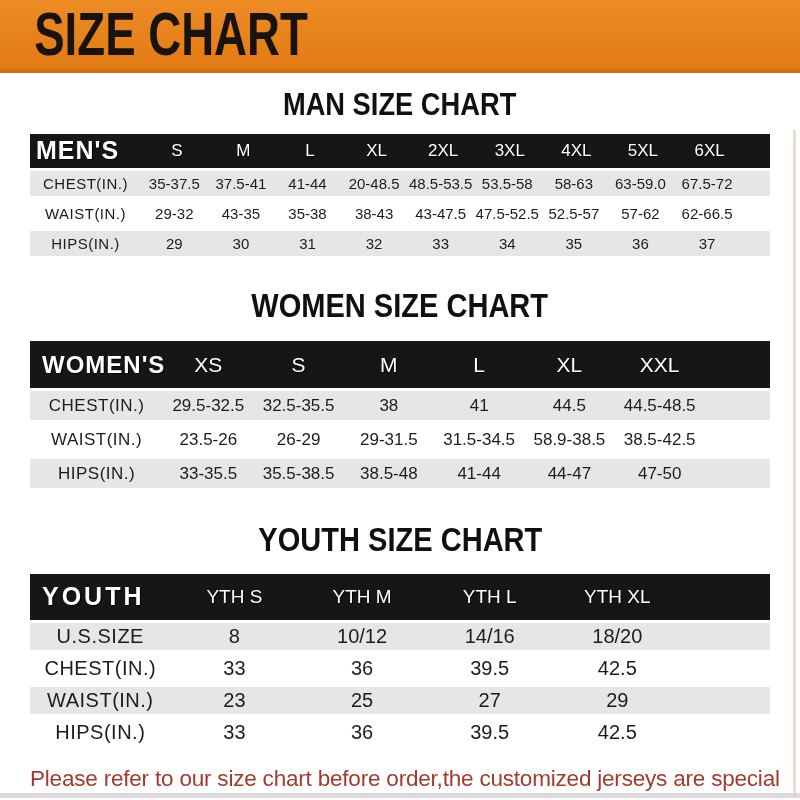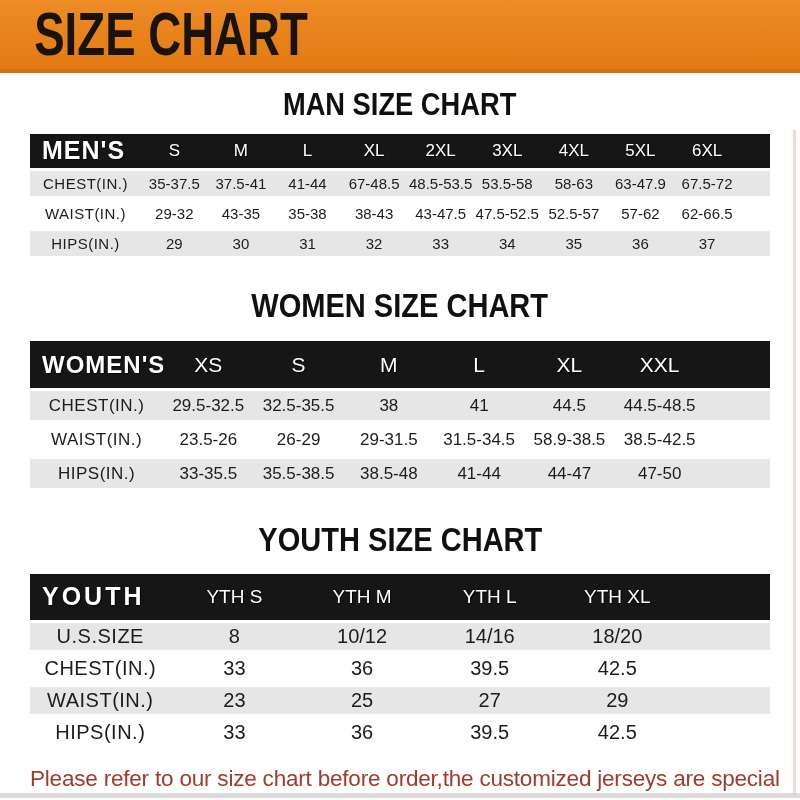--- a/index.html
+++ b/index.html
@@ -41,21 +41,21 @@
   thead th.corner{
     font-weight:bold;text-align:left;padding-left:12px;letter-spacing:1px;
   }
   tbody td{
     text-align:center;color:#1c1c1c;border-bottom:5px solid #ffffff;
   }
   tbody td.rowlabel{letter-spacing:0.5px;}
   tbody tr:nth-child(odd) td{background:var(--row-alt,#e6e6e6);}
   tbody tr:nth-child(even) td{background:#ffffff;}
   
-  .sec-men thead th{height:32px;font-size:17px;}
+  .sec-men thead th{height:32px;font-size:17px;padding-left:6px;}
   .sec-men thead th.corner{font-size:25px;}
   .sec-men tbody td{height:23px;font-size:15px;}
   .sec-men col.c-label{width:15%;}
   .sec-men col.c-size{width:9%;}
   .sec-men col.c-spacer{width:4%;}
   
   .sec-women thead th{height:45px;font-size:21px;}
   .sec-women thead th.corner{font-size:24px;}
   .sec-women tbody td{height:27px;font-size:17px;}
   .sec-women col.c-label{width:18%;}
@@ -119,25 +119,25 @@
               <th>6XL</th>
               <th class="spacer"></th>
             </tr>
           </thead>
           <tbody>
             <tr>
               <td class="rowlabel">CHEST(IN.)</td>
               <td>35-37.5</td>
               <td>37.5-41</td>
               <td>41-44</td>
-              <td>67-48.5</td>
+              <td>20-48.5</td>
               <td>48.5-53.5</td>
               <td>53.5-58</td>
               <td>58-63</td>
-              <td>63-47.9</td>
+              <td>63-59.0</td>
               <td>67.5-72</td>
               <td class="spacer"></td>
             </tr>
             <tr>
               <td class="rowlabel">WAIST(IN.)</td>
               <td>29-32</td>
               <td>43-35</td>
               <td>35-38</td>
               <td>38-43</td>
               <td>43-47.5</td>

